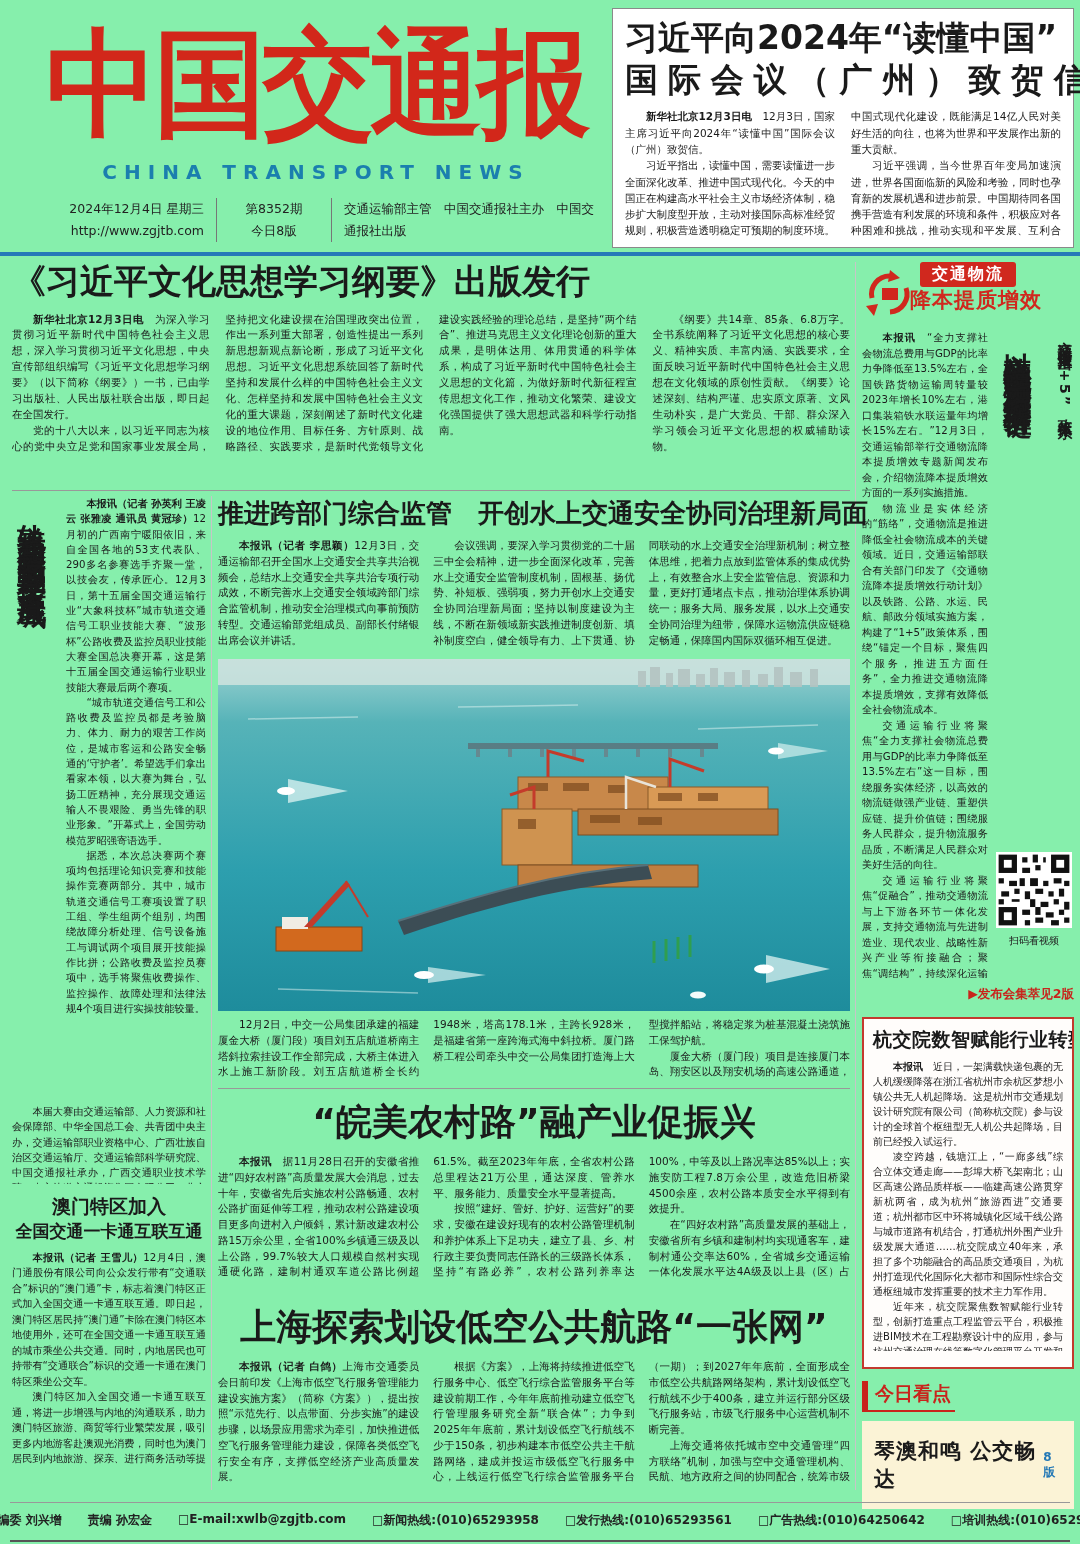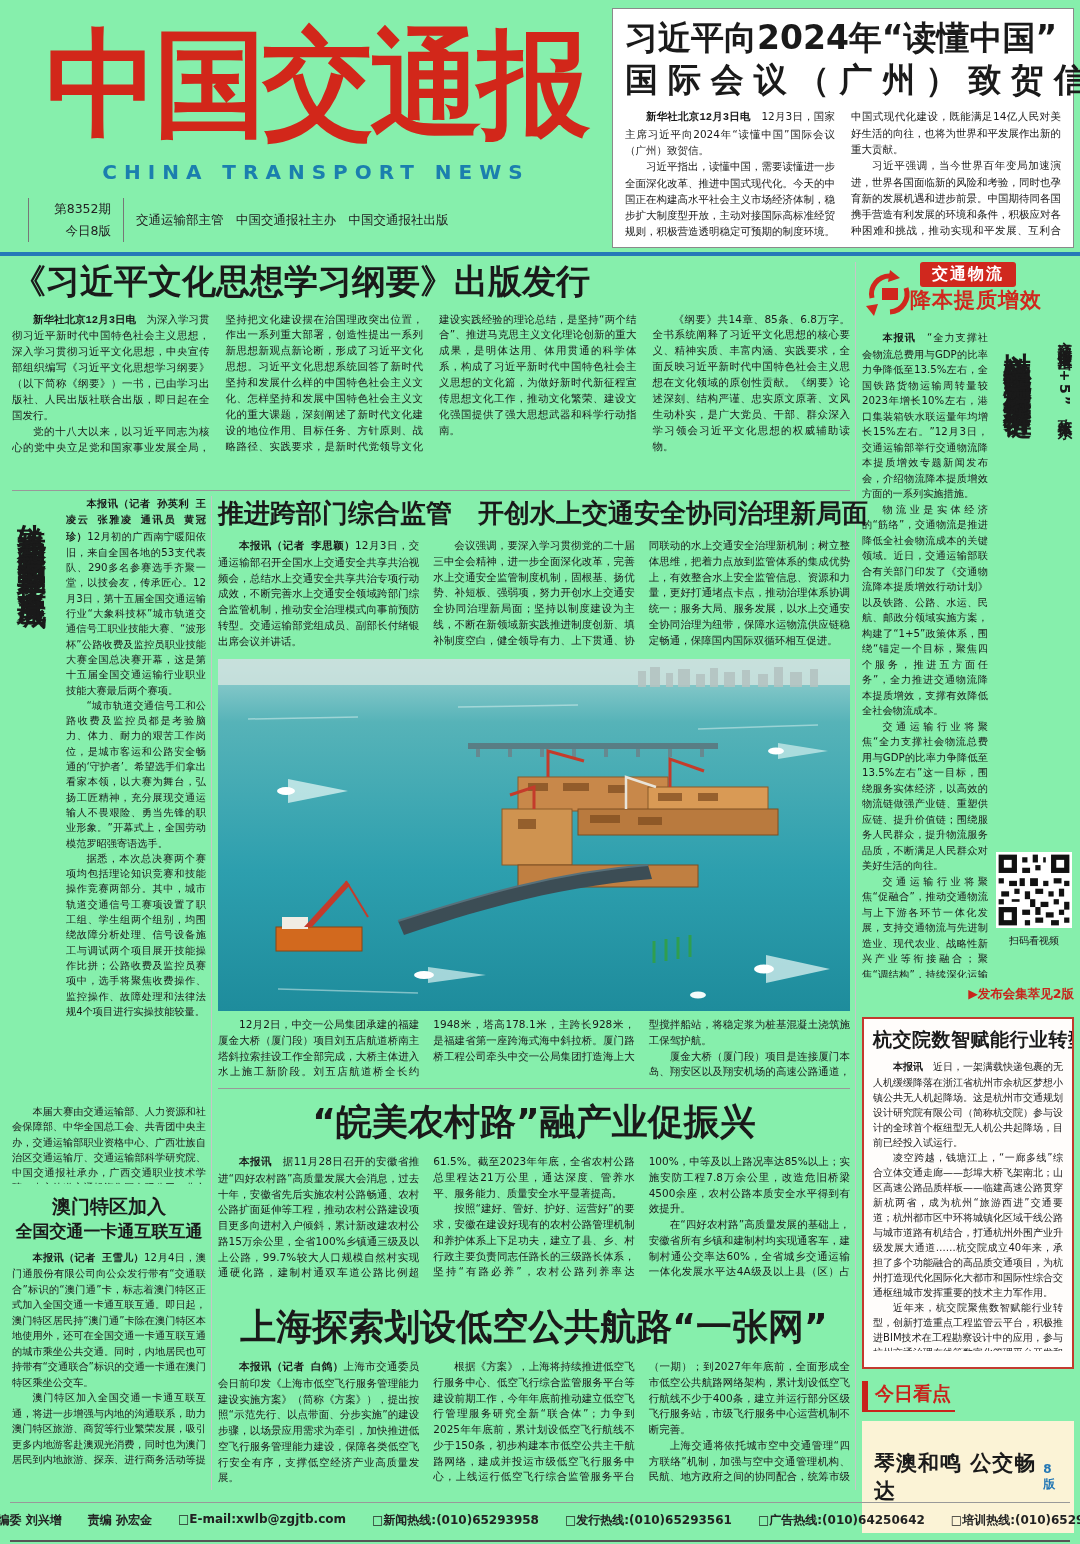--- a/index.html
+++ b/index.html
@@ -3,33 +3,33 @@
 <meta charset="utf-8">
 <style>
   * { margin:0; padding:0; box-sizing:border-box; }
   html,body { background:#e8e8e4; }
   #page {
     position:relative; width:1080px; height:1544px; margin:0 auto;
     background:#86efac; overflow:hidden; color:#1a1a1a;
     font-family:"DejaVu Sans","Liberation Sans",sans-serif;
   }
   p.art { text-indent:2em; text-align:justify; }
-  .lead { font-weight:bold;font-family:Liberation Mono, monospace; }
+  .lead { font-weight:bold; }
 
   
   #brand { position:absolute; left:28px; top:10px; width:576px; height:148px;
     font-size:112px; line-height:146px; font-weight:900; color:#d2271a;
     text-align:center; letter-spacing:-4px; transform:scaleY(1.04); }
   #brand-en { position:absolute; left:28px; top:160px; width:576px; text-align:center;
     color:#1b7fae; font-size:20px; font-weight:bold; letter-spacing:7px; }
   #dateline { position:absolute; left:28px; top:194px; width:578px; height:52px;
     display:flex; align-items:center; font-size:12.5px; line-height:1.75; color:#222; }
   #dateline .sec { padding:0 12px; }
   #dateline .s1 { text-align:right; width:188px; }
-  #dateline .s2 { text-align:right; border-left:1px solid #777; border-right:1px solid #777; width:96px; }
+  #dateline .s2 { text-align:center; border-left:1px solid #777; border-right:1px solid #777; width:116px; }
   #dateline .s3 { flex:1; }
 
   
   #topright { position:absolute; left:612px; top:8px; width:462px; height:240px;
     border:1px solid #8a8a8a; padding:8px 12px 6px; background:#fff; }
   #topright .h { font-weight:900; font-size:33px; line-height:1.28; white-space:nowrap; }
   #topright .h2 { letter-spacing:0.30em; }
   #topright .bd { margin-top:7px; column-count:2; column-gap:16px;
     font-size:10.5px; line-height:1.55; height:144px; overflow:hidden; }
 
@@ -91,39 +91,43 @@
     font-size:14.5px; font-weight:bold; letter-spacing:2px; }
   #qrwrap { position:absolute; right:0; top:522px; width:80px; text-align:center; }
   #qrwrap .qcap { font-size:10px; margin-top:2px; color:#222; }
   #logilink { text-align:right; color:#c8241c; font-weight:bold; font-size:12.5px; margin-top:8px; }
   #hzbox { margin-top:14px; border:2px solid #c33a2e; padding:8px 9px 6px; height:352px; overflow:hidden; background:#fffdfb; }
   #hzbox h3 { font-size:19px; font-weight:900; text-align:center; white-space:nowrap; letter-spacing:0.5px; }
   #hzbox .bd { margin-top:6px; font-size:10px; line-height:1.5; height:292px; overflow:hidden; }
   #today { margin-top:12px; }
   #today .lab { display:inline-block; color:#c8241c; font-size:19px; font-weight:900;
     border-left:6px solid #c8241c; border-bottom:2px solid #c8241c; padding:0 4px 3px 7px; }
-  #today .box { margin-top:9px; background:#fbf3d6; padding:28px 12px; display:flex;
+  #today .box { margin-top:9px; background:#fbf3d6; padding:16px 12px; display:flex;
     justify-content:space-between; align-items:center; }
   #today .itm { font-size:21px; font-weight:900; letter-spacing:1px; }
   #today .pg { color:#2277b5; font-size:12px; font-weight:bold; }
 
   
   #footer { position:absolute; left:10px; top:1502px; width:1060px;
     border-top:1px solid #999; border-bottom:2px solid #555;
     padding:9px 0 11px; display:flex; justify-content:center; gap:26px;
     font-size:12px; font-weight:bold; color:#222; white-space:nowrap; }
 </style>
 </head>
 <body>
 
 <div id="page">
 
   <div id="brand">中国交通报</div>
   <div id="brand-en">CHINA TRANSPORT NEWS</div>
   <div id="dateline">
+    <div class="sec s1">
+      <div>2024年12月4日 星期三</div>
+      <div>http://www.zgjtb.com</div>
+    </div>
     <div class="sec s2">
       <div>第8352期</div>
       <div>今日8版</div>
     </div>
     <div class="sec s3">
       <div>交通运输部主管　中国交通报社主办　中国交通报社出版</div>
     </div>
   </div>
 
   <div id="topright">

